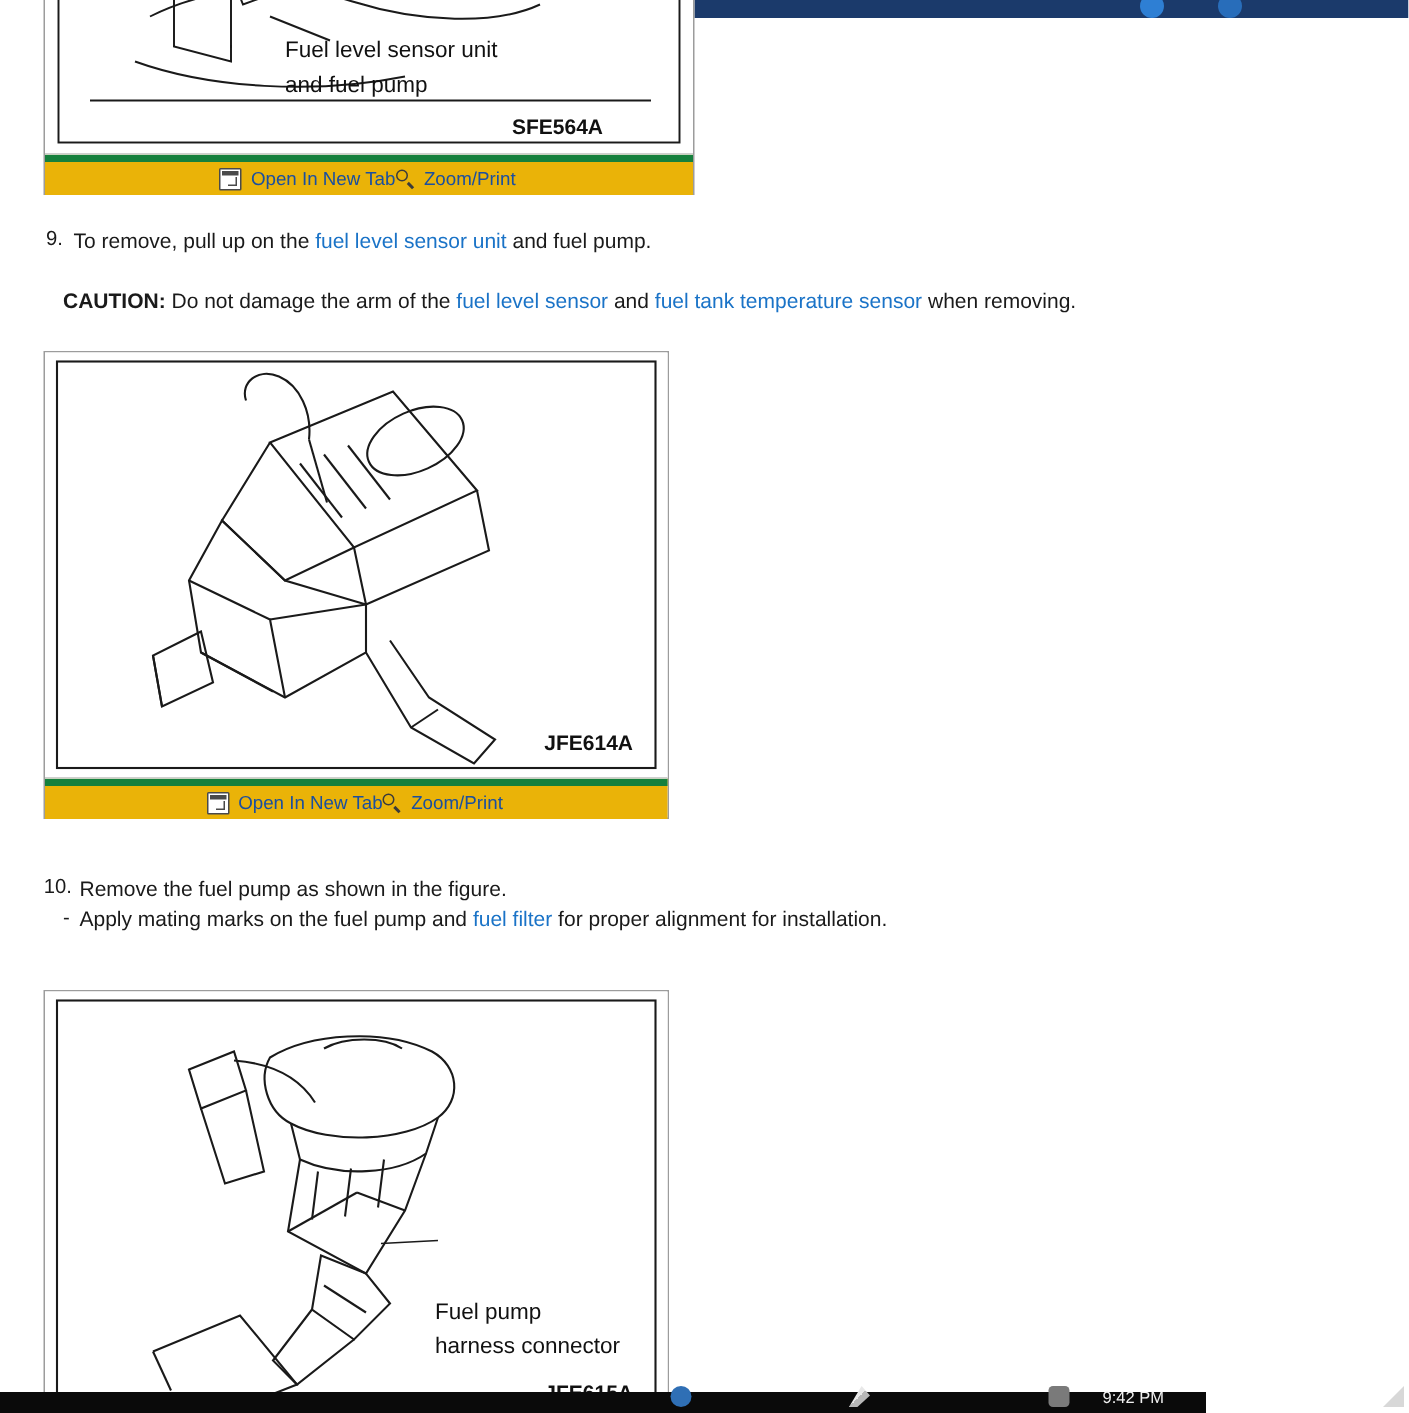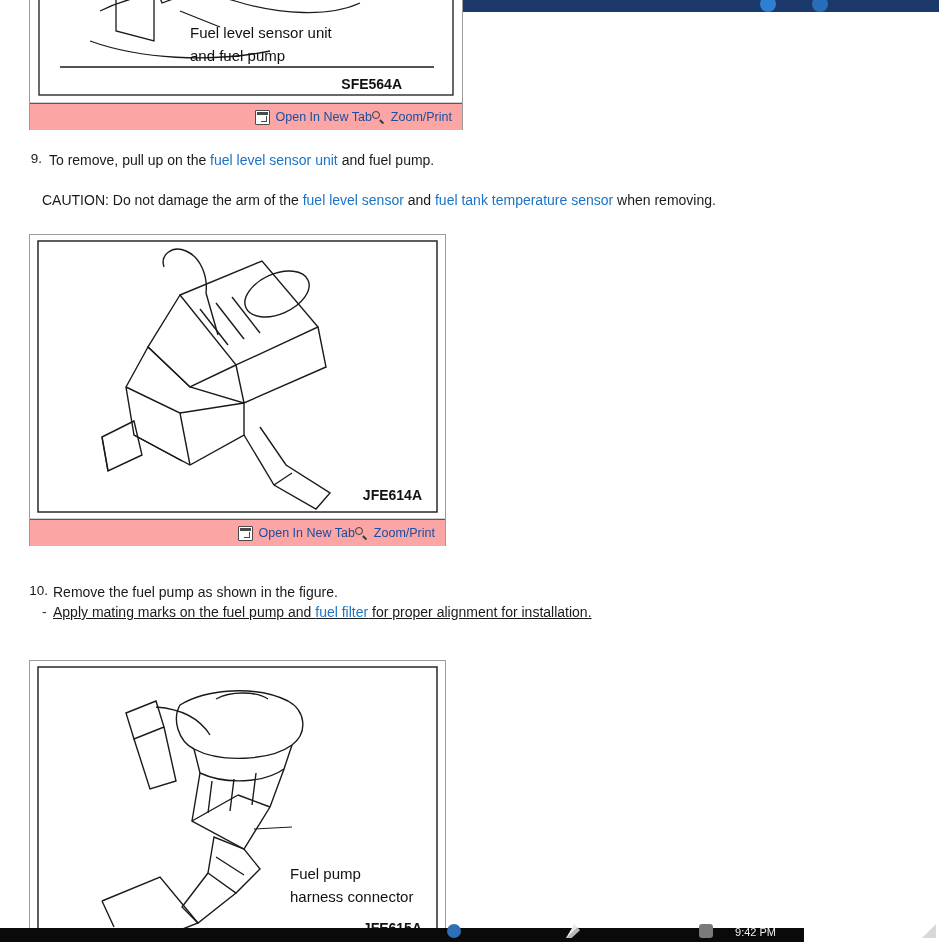--- a/index.html
+++ b/index.html
@@ -48,25 +48,25 @@
     box-sizing: border-box;
   }
   .fig-img {
     position: relative;
     background: #ffffff;
     overflow: hidden;
     border-bottom: 1px solid #cfcfcf;
   }
   .fig-bar {
     height: 27px;
-    background: #fca5a5;
-    border-top: 1px solid #15803d;
+    background: #eab308;
+    border-top: 5px solid #15803d;
     display: flex;
     align-items: center;
-    justify-content: flex-end;
+    justify-content: center;
     padding: 0 10px 0 8px;
     box-sizing: border-box;
   }
   .fig-link {
     display: inline-flex;
     align-items: center;
     gap: 6px;
     color: #1a4fa0;
     font-size: 12.5px;
     text-decoration: none;
@@ -133,21 +133,21 @@
     color: #1a1a1a;
     text-align: right;
     white-space: nowrap;
   }
   a.ref {
     color: #1a73c7;
     text-decoration: none;
     cursor: pointer;
   }
   .caution-label {
-    font-weight: normal;
+    font-weight: bold;
     color: #1a1a1a;
   }
   .dash { font-size: 13.5px; }
 
   
   .taskbar {
     position: absolute;
     left: 0; bottom: 0;
     width: 804px; height: 14px;
     background: #0a0a0a;
@@ -275,21 +275,21 @@
       <a class="fig-link" href="#">
         <span class="ico ico-zoom"></span>
         <span class="lbl">Zoom/Print</span>
       </a>
     </div>
   </div>
 
   <div class="num" style="left:20px; top:583px; width:28px;">10.</div>
   <div class="txt" style="left:53px; top:583px;">Remove the fuel pump as shown in the figure.</div>
   <div class="txt dash" style="left:42px; top:603px;">-</div>
-  <div class="txt" style="left:53px; top:603px;text-decoration:underline;">
+  <div class="txt" style="left:53px; top:603px;">
     <span>Apply mating marks on the fuel pump and </span><a class="ref" href="#">fuel filter</a><span> for proper alignment for installation.</span>
   </div>
 
   <div class="figure" style="left:29px; top:660px; width:417px; height:312px;">
     <div class="fig-img" style="width:415px; height:283px;">
       <svg class="art" width="415" height="283" viewBox="0 0 415 283">
         <rect x="0" y="0" width="415" height="283" fill="#ffffff"></rect>
         <g stroke="#1a1a1a" fill="none" stroke-width="1.4">
           <rect x="8" y="6" width="399" height="271"></rect>
 

